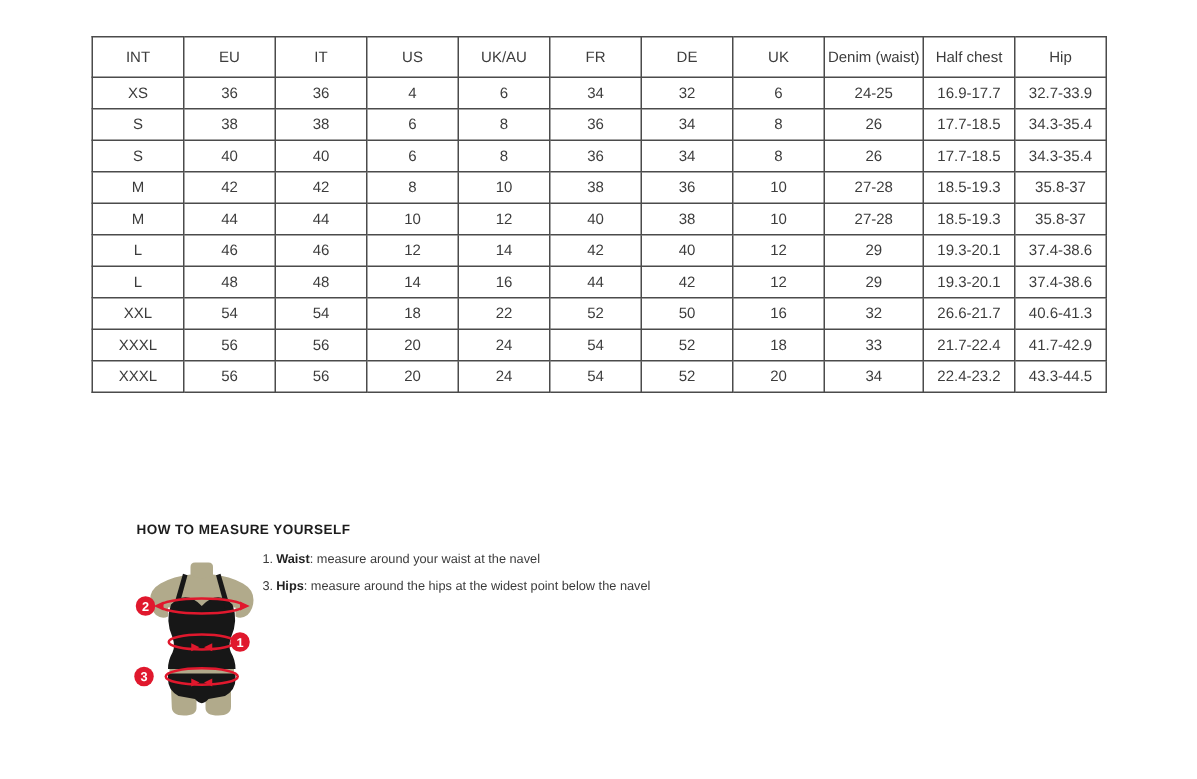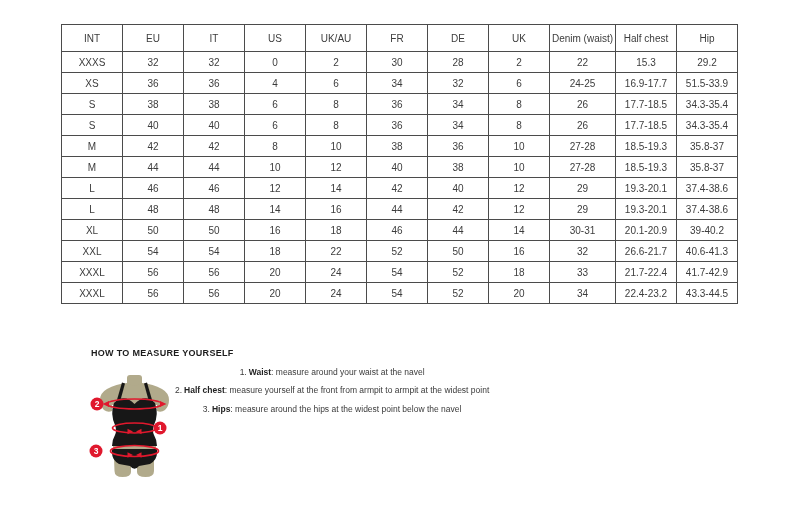--- a/index.html
+++ b/index.html
@@ -23,21 +23,21 @@
   
   .measure-heading {
     position:absolute; left:62px; top:348px;
     font-size:9px; font-weight:bold; letter-spacing:0.3px; color:#1c1c1c;padding-left:29px;
   }
   .measure-list {
     position:absolute; left:175px; top:368px;
     list-style:none; margin:0; padding:0;
   }
   .measure-list li {
-    font-size:8.5px; line-height:1.15; color:#3a3a3a; margin-bottom:8.5px;text-align:center;
+    font-size:8.5px; line-height:1.15; color:#3a3a3a; margin-bottom:8.5px;
   }
   .measure-list li .num { margin-right:2px; }
   .measure-list li b { color:#232323; }
 
   .figure-svg { position:absolute; left:88px; top:374px; }
 </style>
 </head>
 <body>
 
 <div class="page">
@@ -66,44 +66,31 @@
           <th>FR</th>
           <th>DE</th>
           <th>UK</th>
           <th>Denim (waist)</th>
           <th>Half chest</th>
           <th>Hip</th>
         </tr>
     </thead>
     <tbody>
         <tr>
-          <td>XXXS</td>
-          <td>32</td>
-          <td>32</td>
-          <td>0</td>
-          <td>2</td>
-          <td>30</td>
-          <td>28</td>
-          <td>2</td>
-          <td>22</td>
-          <td>15.3</td>
-          <td>29.2</td>
-        </tr>
-        <tr>
           <td>XS</td>
           <td>36</td>
           <td>36</td>
           <td>4</td>
           <td>6</td>
           <td>34</td>
           <td>32</td>
           <td>6</td>
           <td>24-25</td>
           <td>16.9-17.7</td>
-          <td>51.5-33.9</td>
+          <td>32.7-33.9</td>
         </tr>
         <tr>
           <td>S</td>
           <td>38</td>
           <td>38</td>
           <td>6</td>
           <td>8</td>
           <td>36</td>
           <td>34</td>
           <td>8</td>
@@ -168,33 +155,20 @@
           <td>48</td>
           <td>48</td>
           <td>14</td>
           <td>16</td>
           <td>44</td>
           <td>42</td>
           <td>12</td>
           <td>29</td>
           <td>19.3-20.1</td>
           <td>37.4-38.6</td>
-        </tr>
-        <tr>
-          <td>XL</td>
-          <td>50</td>
-          <td>50</td>
-          <td>16</td>
-          <td>18</td>
-          <td>46</td>
-          <td>44</td>
-          <td>14</td>
-          <td>30-31</td>
-          <td>20.1-20.9</td>
-          <td>39-40.2</td>
         </tr>
         <tr>
           <td>XXL</td>
           <td>54</td>
           <td>54</td>
           <td>18</td>
           <td>22</td>
           <td>52</td>
           <td>50</td>
           <td>16</td>
@@ -228,21 +202,20 @@
           <td>22.4-23.2</td>
           <td>43.3-44.5</td>
         </tr>
       </tbody>
   </table>
 
   <div class="measure-heading">HOW TO MEASURE YOURSELF</div>
 
   <ul class="measure-list">
       <li><span class="num">1.</span><b>Waist</b><span>: measure around your waist at the navel</span></li>
-      <li><span class="num">2.</span><b>Half chest</b><span>: measure yourself at the front from armpit to armpit at the widest point</span></li>
       <li><span class="num">3.</span><b>Hips</b><span>: measure around the hips at the widest point below the navel</span></li>
     </ul>
 
   <svg class="figure-svg" width="92" height="106" viewBox="0 0 92 106" xmlns="http://www.w3.org/2000/svg">
 
     <g fill="#b1aa8b">
 
       <path d="M39 4 Q39 1 42 1 L51 1 Q54 1 54 4 L54 12 Q46.5 17 39 12 Z"></path>
 
       <path d="M39 9 Q28 10 19 15 Q12 19 12 26 Q12 32 16 36 Q20 39 24 37 L24 31 L69 31 L69 37 Q73 39 77 36 Q81 32 81 26 Q81 19 74 15 Q65 10 54 9 Q46.5 14 39 9 Z"></path>

